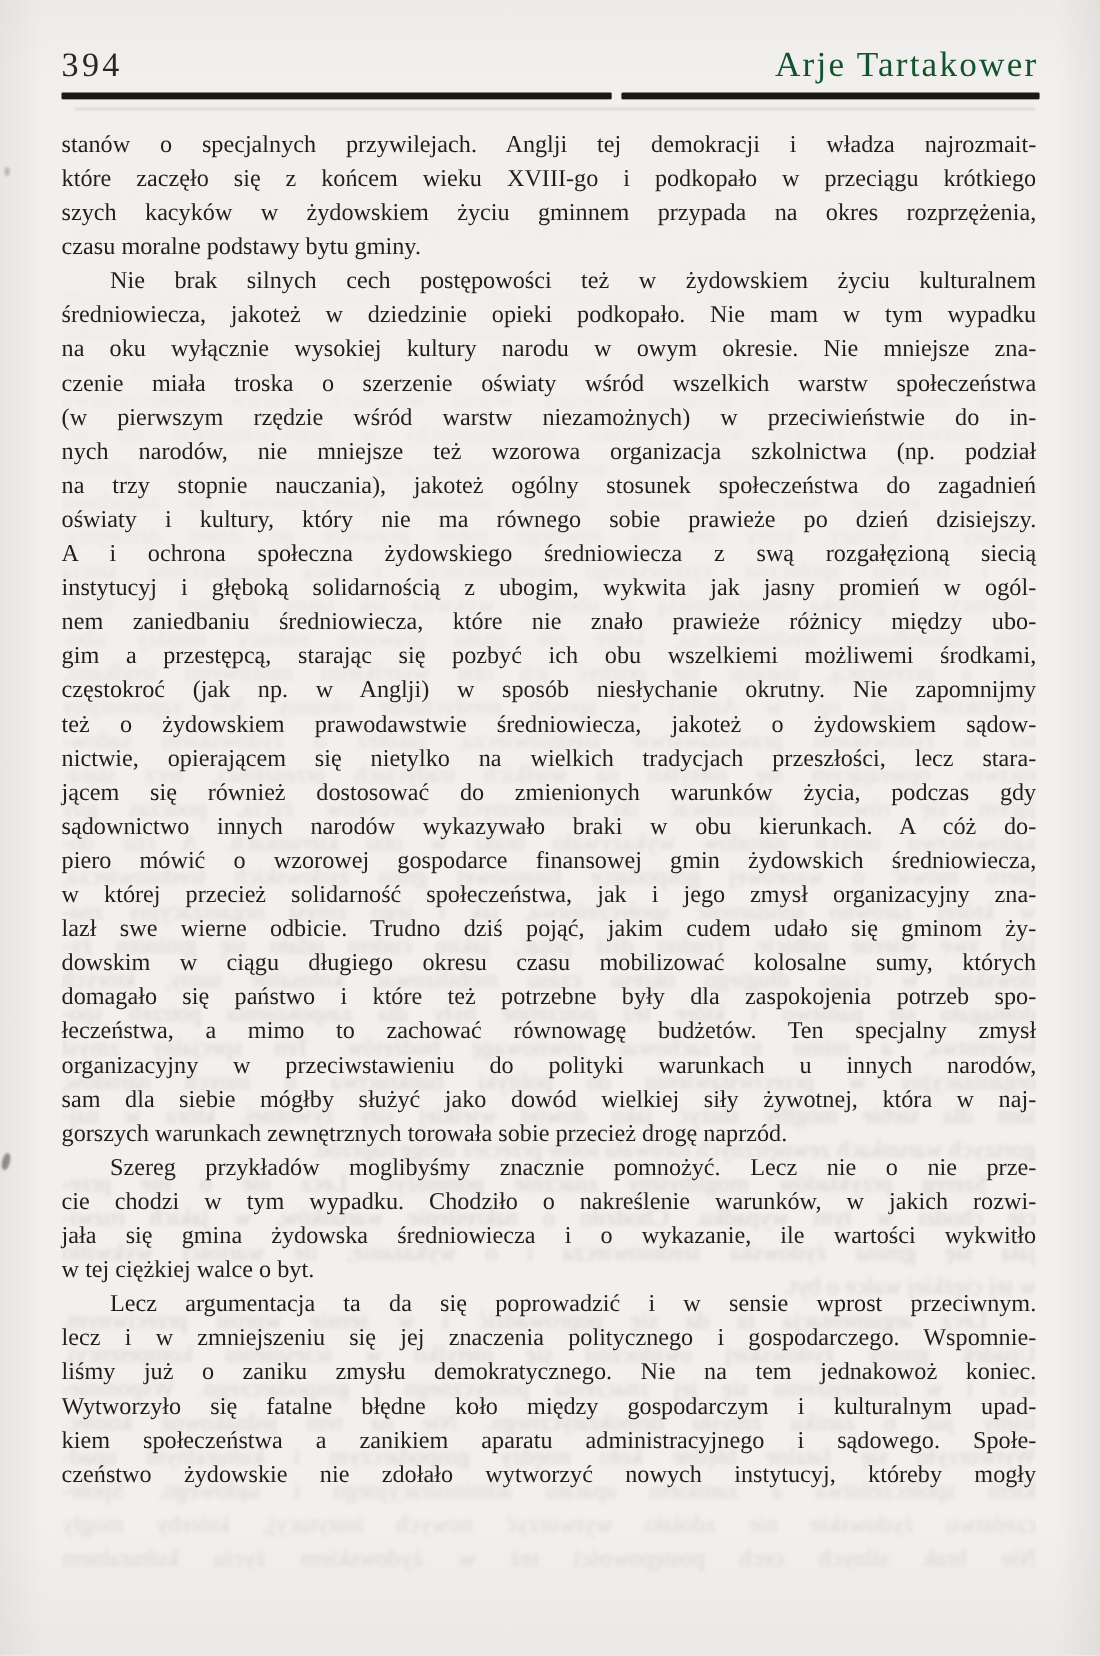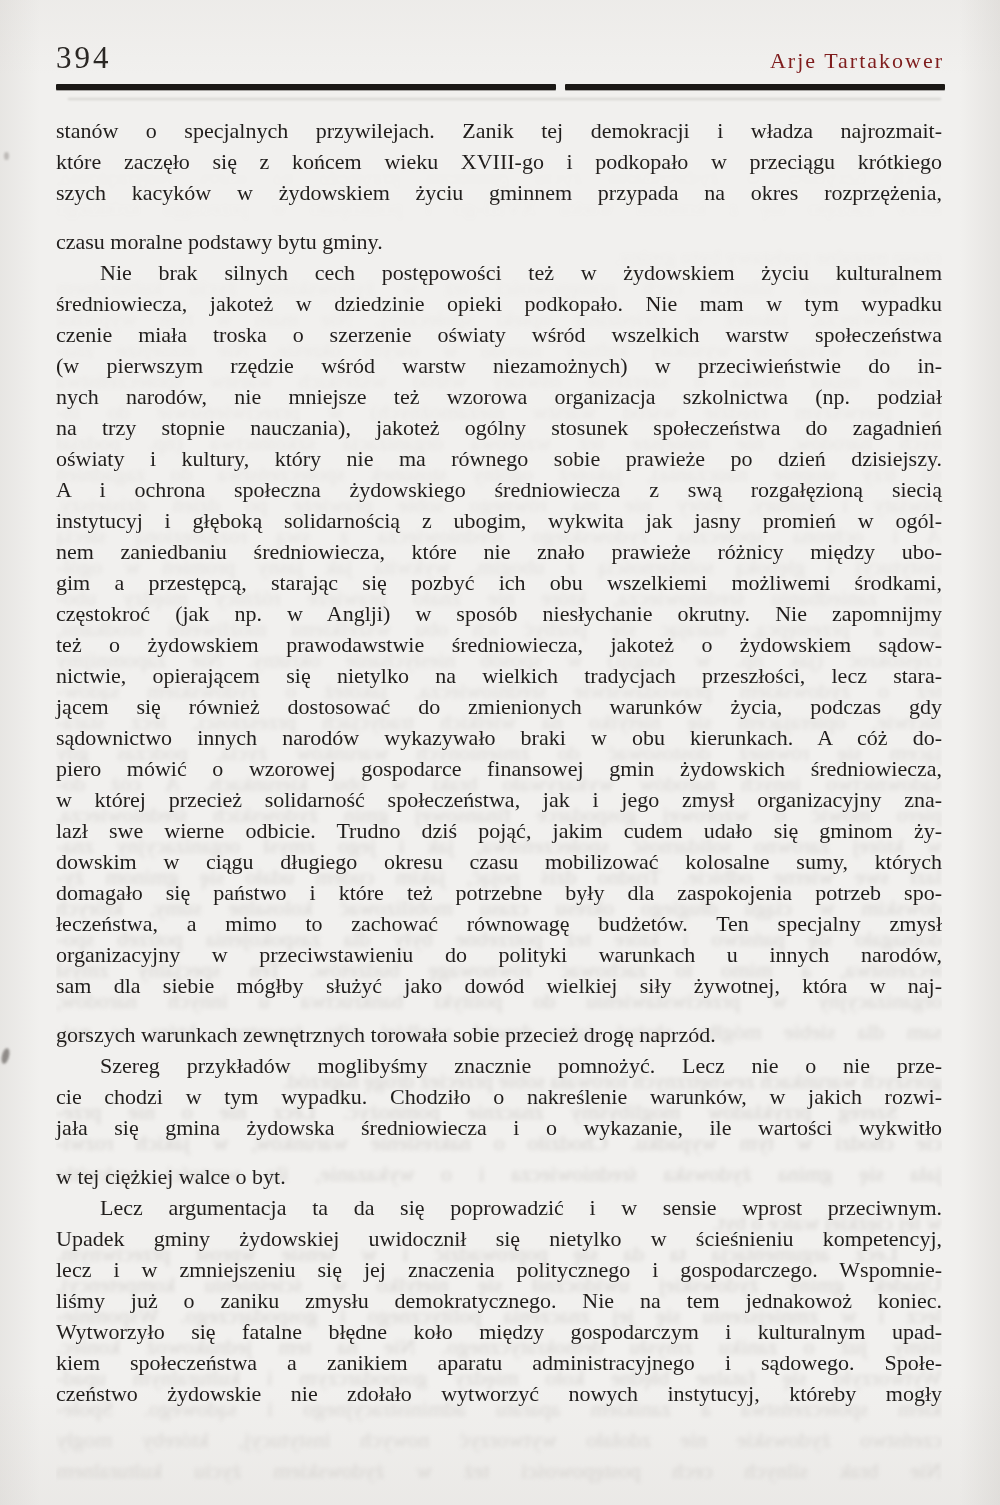--- a/index.html
+++ b/index.html
@@ -23,23 +23,23 @@
     display: flex;
     justify-content: space-between;
     align-items: baseline;
   }
   .page-number {
     font-size: 31px;
     letter-spacing: 3px;
     color: #2a2724;
   }
   .running-head {
-    font-size: 22px;
+    font-size: 32px;
     letter-spacing: 2px;
-    color: #7f1d1d;
+    color: #14532d;
   }
 
   .rule {
     position: absolute;
     left: 56px; right: 55px; top: 84px;
     height: 6px;
     display: flex;
   }
   .rule .seg { background: #1b1815; border-radius: 1px; box-shadow: 0 1px 0 rgba(27,24,21,.35); }
   .rule .seg1 { width: 500px; }
@@ -64,21 +64,21 @@
     font-size: 22px;
     line-height: 31px;
     height: 31px;
     text-align: justify;
     text-align-last: justify;
     text-justify: inter-word;
     white-space: normal;
     overflow: visible;
   }
   .line.indent { text-indent: 44px; }
-  .line.endpara { text-align-last: left; margin-top: 18px; }
+  .line.endpara { text-align-last: left; }
 
   
   .ghost-block {
     position: absolute;
     left: 56px;
     top: 130px;
     width: 886px;
     transform: scaleX(-1);
     filter: blur(2px);
     opacity: .38;
@@ -161,26 +161,27 @@
       <div class="line">Upadek gminy żydowskiej uwidocznił się nietylko w ścieśnieniu kompetencyj,</div>
       <div class="line">lecz i w zmniejszeniu się jej znaczenia politycznego i gospodarczego. Wspomnie-</div>
       <div class="line">liśmy już o zaniku zmysłu demokratycznego. Nie na tem jednakowoż koniec.</div>
       <div class="line">Wytworzyło się fatalne błędne koło między gospodarczym i kulturalnym upad-</div>
       <div class="line">kiem społeczeństwa a zanikiem aparatu administracyjnego i sądowego. Społe-</div>
       <div class="line">czeństwo żydowskie nie zdołało wytworzyć nowych instytucyj, któreby mogły</div>
       <div class="line">Nie brak silnych cech postępowości też w żydowskiem życiu kulturalnem</div>
     </div>
 
   <main class="text-block">
-      <div class="line">stanów o specjalnych przywilejach. Zanik tej demokracji i władza najrozmait-</div>
+      <div class="line">stanów o specjalnych przywilejach. Anglji tej demokracji i władza najrozmait-</div>
       <div class="line">które zaczęło się z końcem wieku XVIII-go i podkopało w przeciągu krótkiego</div>
       <div class="line">szych kacyków w żydowskiem życiu gminnem przypada na okres rozprzężenia,</div>
       <div class="line endpara">czasu moralne podstawy bytu gminy.</div>
       <div class="line indent">Nie brak silnych cech postępowości też w żydowskiem życiu kulturalnem</div>
       <div class="line">średniowiecza, jakoteż w dziedzinie opieki podkopało. Nie mam w tym wypadku</div>
+      <div class="line">na oku wyłącznie wysokiej kultury narodu w owym okresie. Nie mniejsze zna-</div>
       <div class="line">czenie miała troska o szerzenie oświaty wśród wszelkich warstw społeczeństwa</div>
       <div class="line">(w pierwszym rzędzie wśród warstw niezamożnych) w przeciwieństwie do in-</div>
       <div class="line">nych narodów, nie mniejsze też wzorowa organizacja szkolnictwa (np. podział</div>
       <div class="line">na trzy stopnie nauczania), jakoteż ogólny stosunek społeczeństwa do zagadnień</div>
       <div class="line">oświaty i kultury, który nie ma równego sobie prawieże po dzień dzisiejszy.</div>
       <div class="line">A i ochrona społeczna żydowskiego średniowiecza z swą rozgałęzioną siecią</div>
       <div class="line">instytucyj i głęboką solidarnością z ubogim, wykwita jak jasny promień w ogól-</div>
       <div class="line">nem zaniedbaniu średniowiecza, które nie znało prawieże różnicy między ubo-</div>
       <div class="line">gim a przestępcą, starając się pozbyć ich obu wszelkiemi możliwemi środkami,</div>
       <div class="line">częstokroć (jak np. w Anglji) w sposób niesłychanie okrutny. Nie zapomnijmy</div>
@@ -195,21 +196,20 @@
       <div class="line">domagało się państwo i które też potrzebne były dla zaspokojenia potrzeb spo-</div>
       <div class="line">łeczeństwa, a mimo to zachować równowagę budżetów. Ten specjalny zmysł</div>
       <div class="line">organizacyjny w przeciwstawieniu do polityki warunkach u innych narodów,</div>
       <div class="line">sam dla siebie mógłby służyć jako dowód wielkiej siły żywotnej, która w naj-</div>
       <div class="line endpara">gorszych warunkach zewnętrznych torowała sobie przecież drogę naprzód.</div>
       <div class="line indent">Szereg przykładów moglibyśmy znacznie pomnożyć. Lecz nie o nie prze-</div>
       <div class="line">cie chodzi w tym wypadku. Chodziło o nakreślenie warunków, w jakich rozwi-</div>
       <div class="line">jała się gmina żydowska średniowiecza i o wykazanie, ile wartości wykwitło</div>
       <div class="line endpara">w tej ciężkiej walce o byt.</div>
       <div class="line indent">Lecz argumentacja ta da się poprowadzić i w sensie wprost przeciwnym.</div>
-      <div class="line">Upadek gminy żydowskiej uwidocznił się nietylko w ścieśnieniu kompetencyj,</div>
       <div class="line">lecz i w zmniejszeniu się jej znaczenia politycznego i gospodarczego. Wspomnie-</div>
       <div class="line">liśmy już o zaniku zmysłu demokratycznego. Nie na tem jednakowoż koniec.</div>
       <div class="line">Wytworzyło się fatalne błędne koło między gospodarczym i kulturalnym upad-</div>
       <div class="line">kiem społeczeństwa a zanikiem aparatu administracyjnego i sądowego. Społe-</div>
       <div class="line">czeństwo żydowskie nie zdołało wytworzyć nowych instytucyj, któreby mogły</div>
     </main>
 
   <div class="speck"></div>
   <div class="speck2"></div>
 

